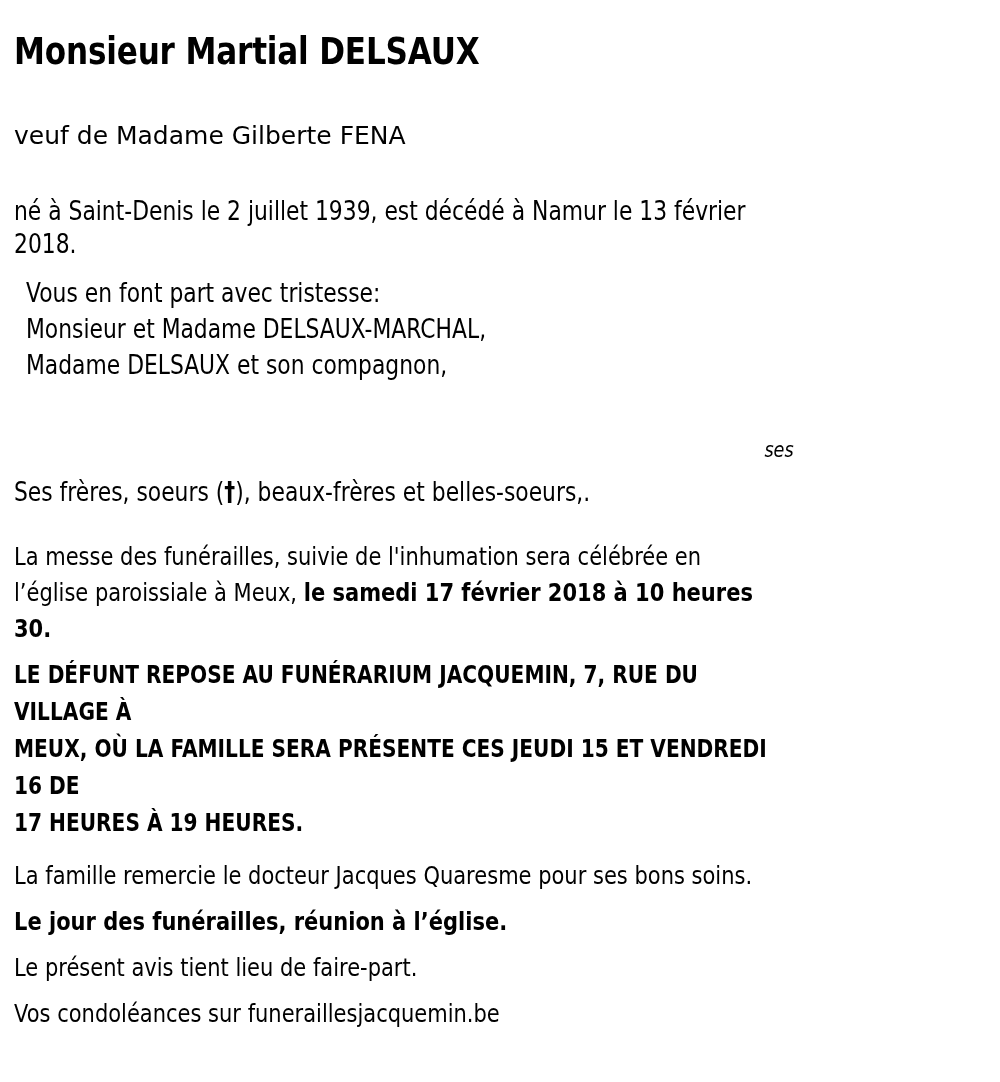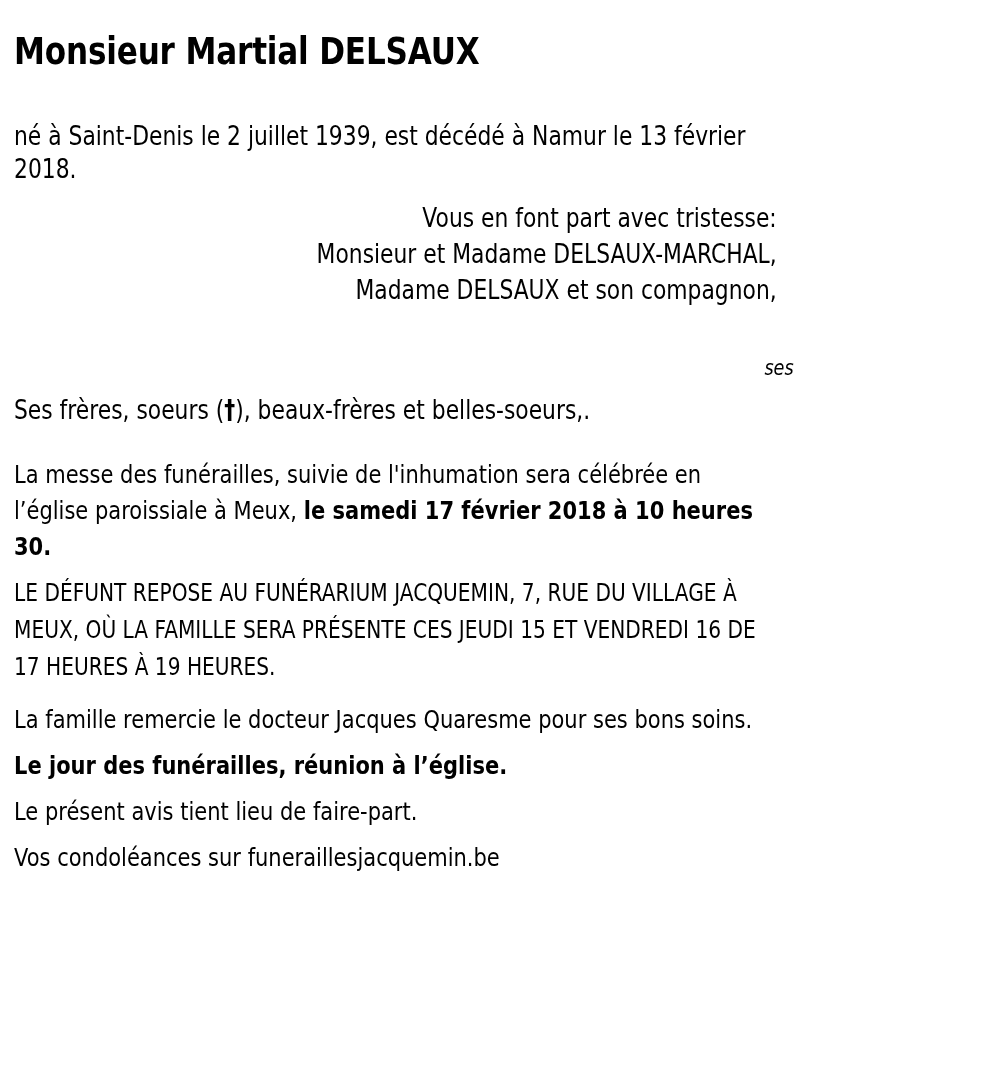--- a/index.html
+++ b/index.html
@@ -66,22 +66,21 @@
   .birthdeath {
     font-size: 26px;
     line-height: 33px;
     margin: 0 0 14px 0;
   }
 
   
   .family-block {
     font-size: 26px;
     line-height: 36px;
-    margin: 5px;
-    text-align: right;
+    margin: 12px;
   }
   .family-block .line { margin: 0; }
 
   .relation {
     font-style: italic;
     font-size: 21px;
     line-height: 30px;
     text-align: right;
     display: block;
     margin: 0 4px 0 0;
@@ -105,39 +104,40 @@
     font-size: 25px;
     line-height: 36px;
     margin: 0;
   }
   .para b, .para strong { font-weight: bold; }
 
   
   .caps-block {
     font-size: 24px;
     line-height: 37px;
-    font-weight: normal;
+    font-weight: bold;
     letter-spacing: 0px;
     margin: 0;
   }
 
   .closing {
     font-size: 25px;
     line-height: 36px;
     margin: 0;
   }
   .closing.bold { font-weight: bold; }
 </style>
 </head>
 <body>
 
 <div class="notice">
 
   <h1 class="title cond">Monsieur Martial DELSAUX</h1>
 
+  <div class="spouse wide">veuf de Madame Gilberte FENA</div>
 
   <div class="birthdeath cond">né à Saint-Denis le 2 juillet 1939, est décédé à Namur le 13 février 2018.</div>
 
   <div class="family-block">
     <span class="line cond">Vous en font part avec tristesse:</span>
     <span class="line cond">Monsieur et Madame DELSAUX-MARCHAL,</span>
     <span class="line cond">Madame DELSAUX et son compagnon,</span>
   </div>
 
   <div class="relation cond right">ses enfants;</div>

